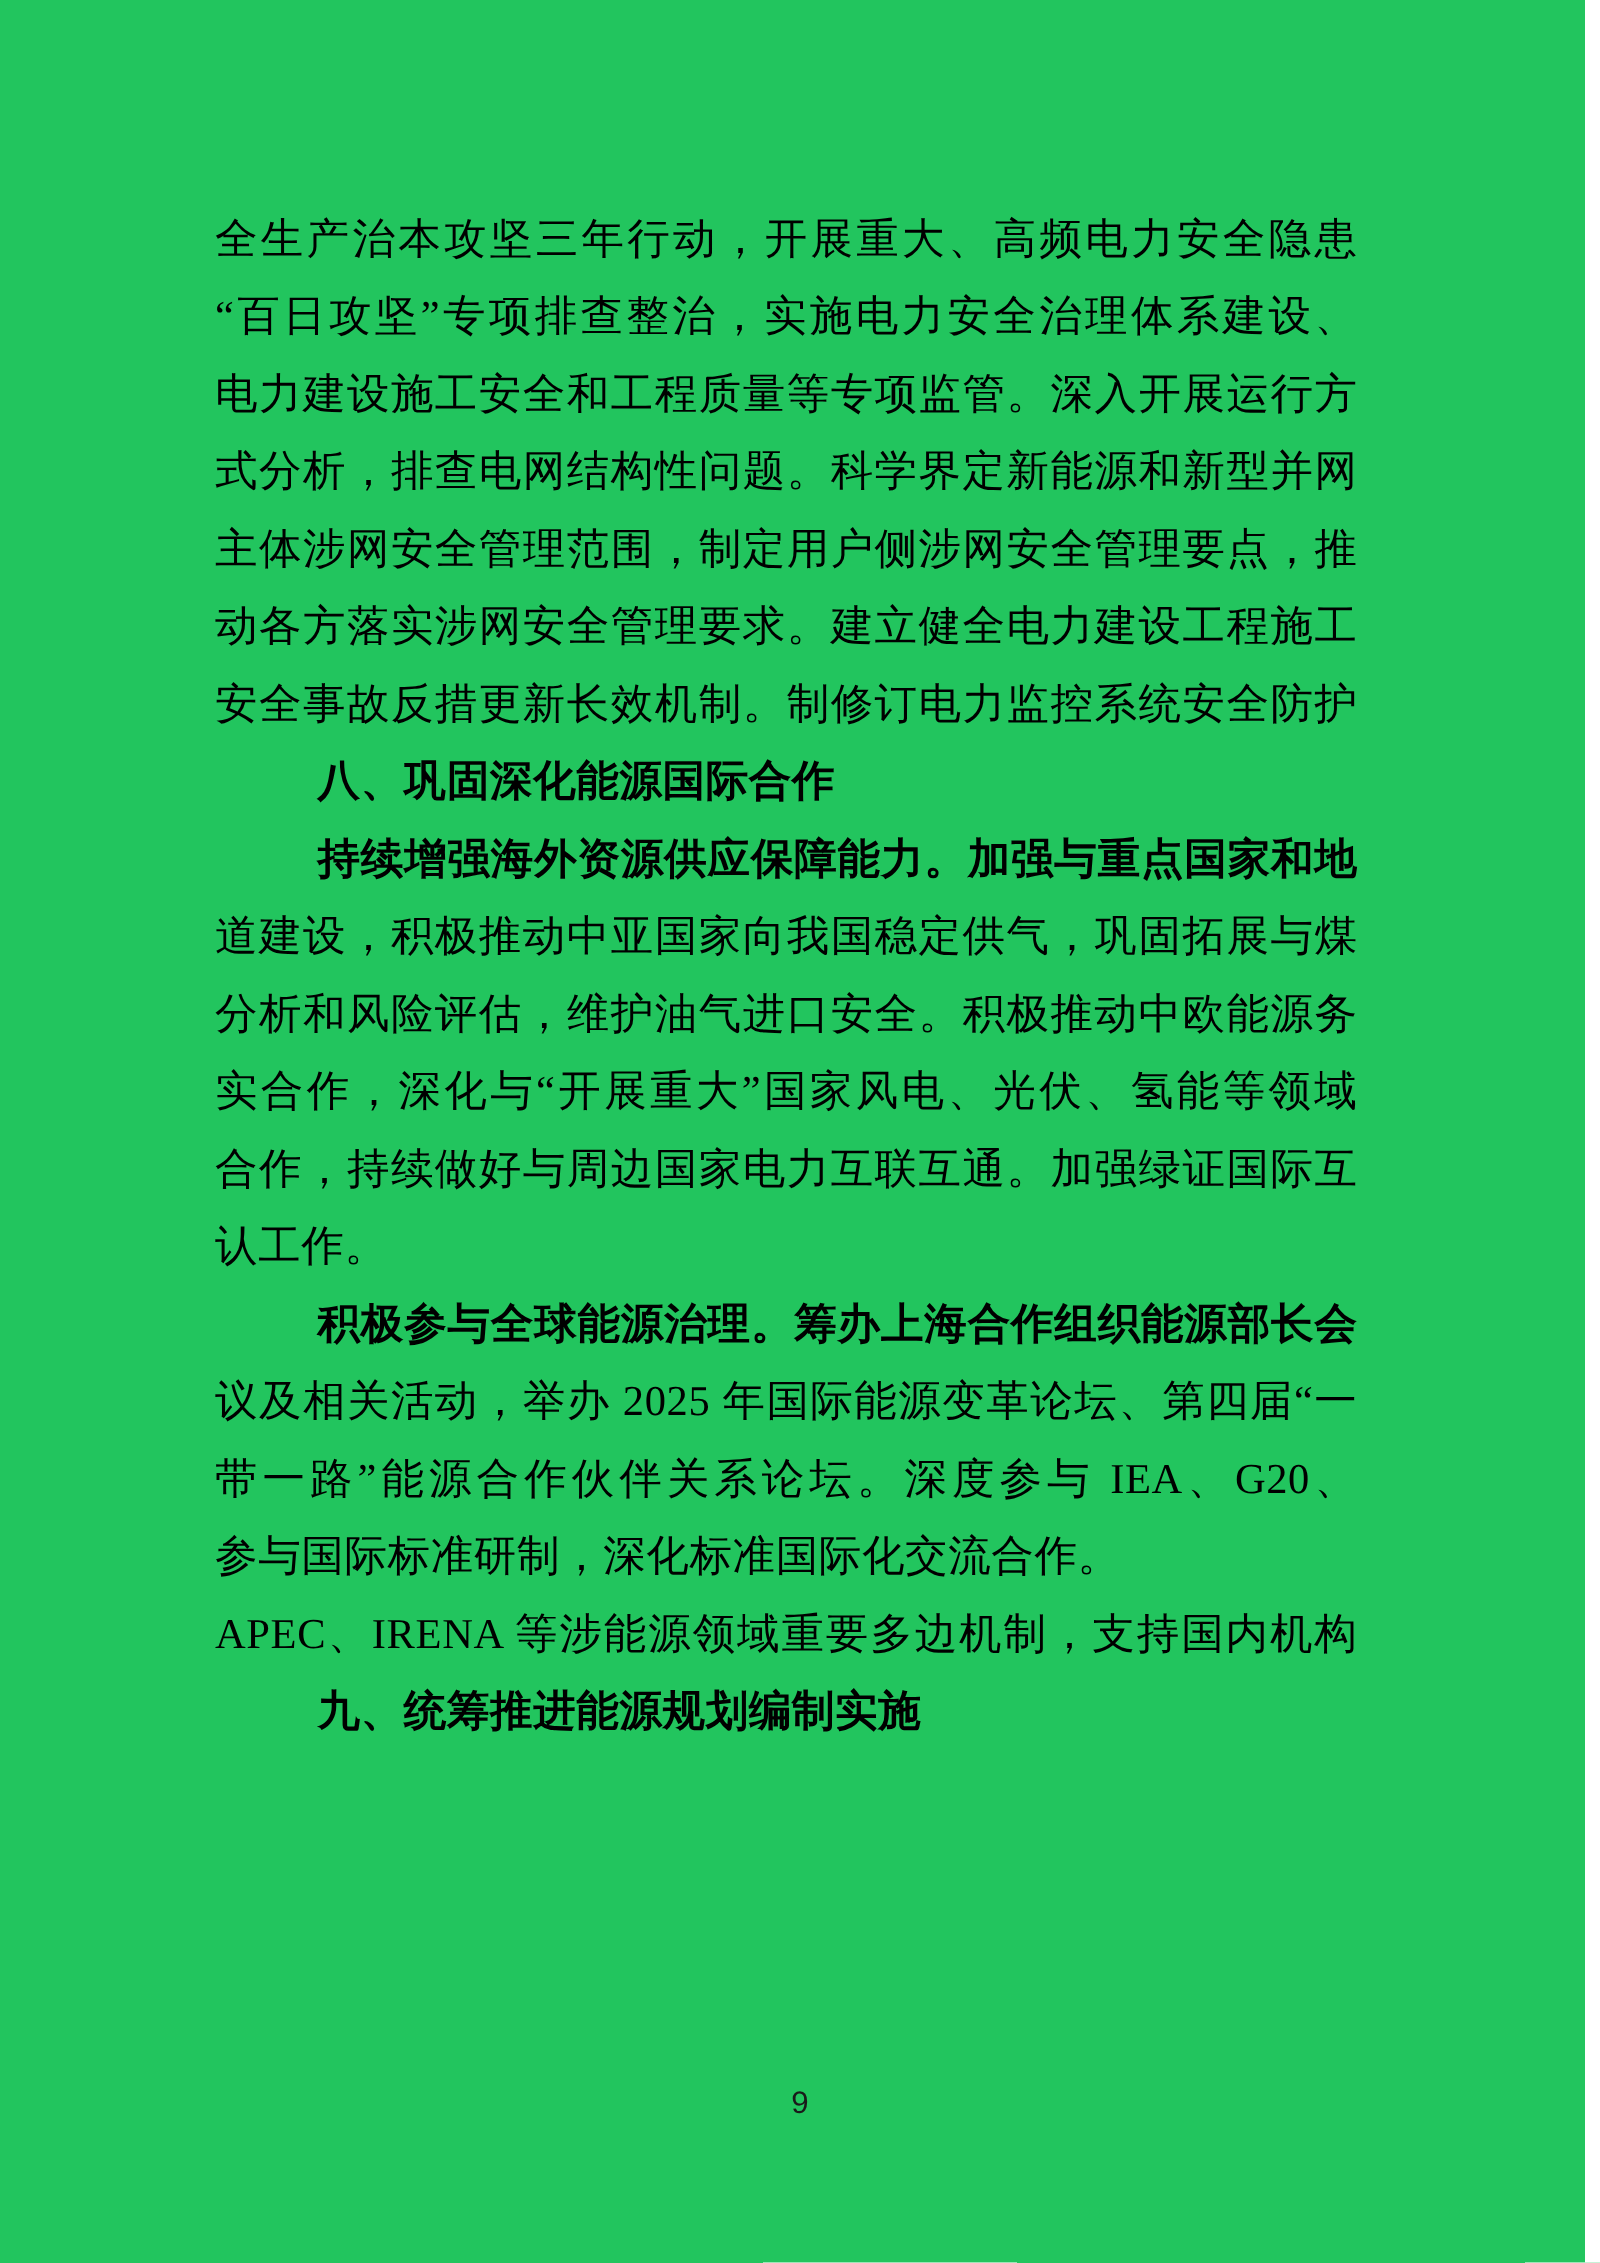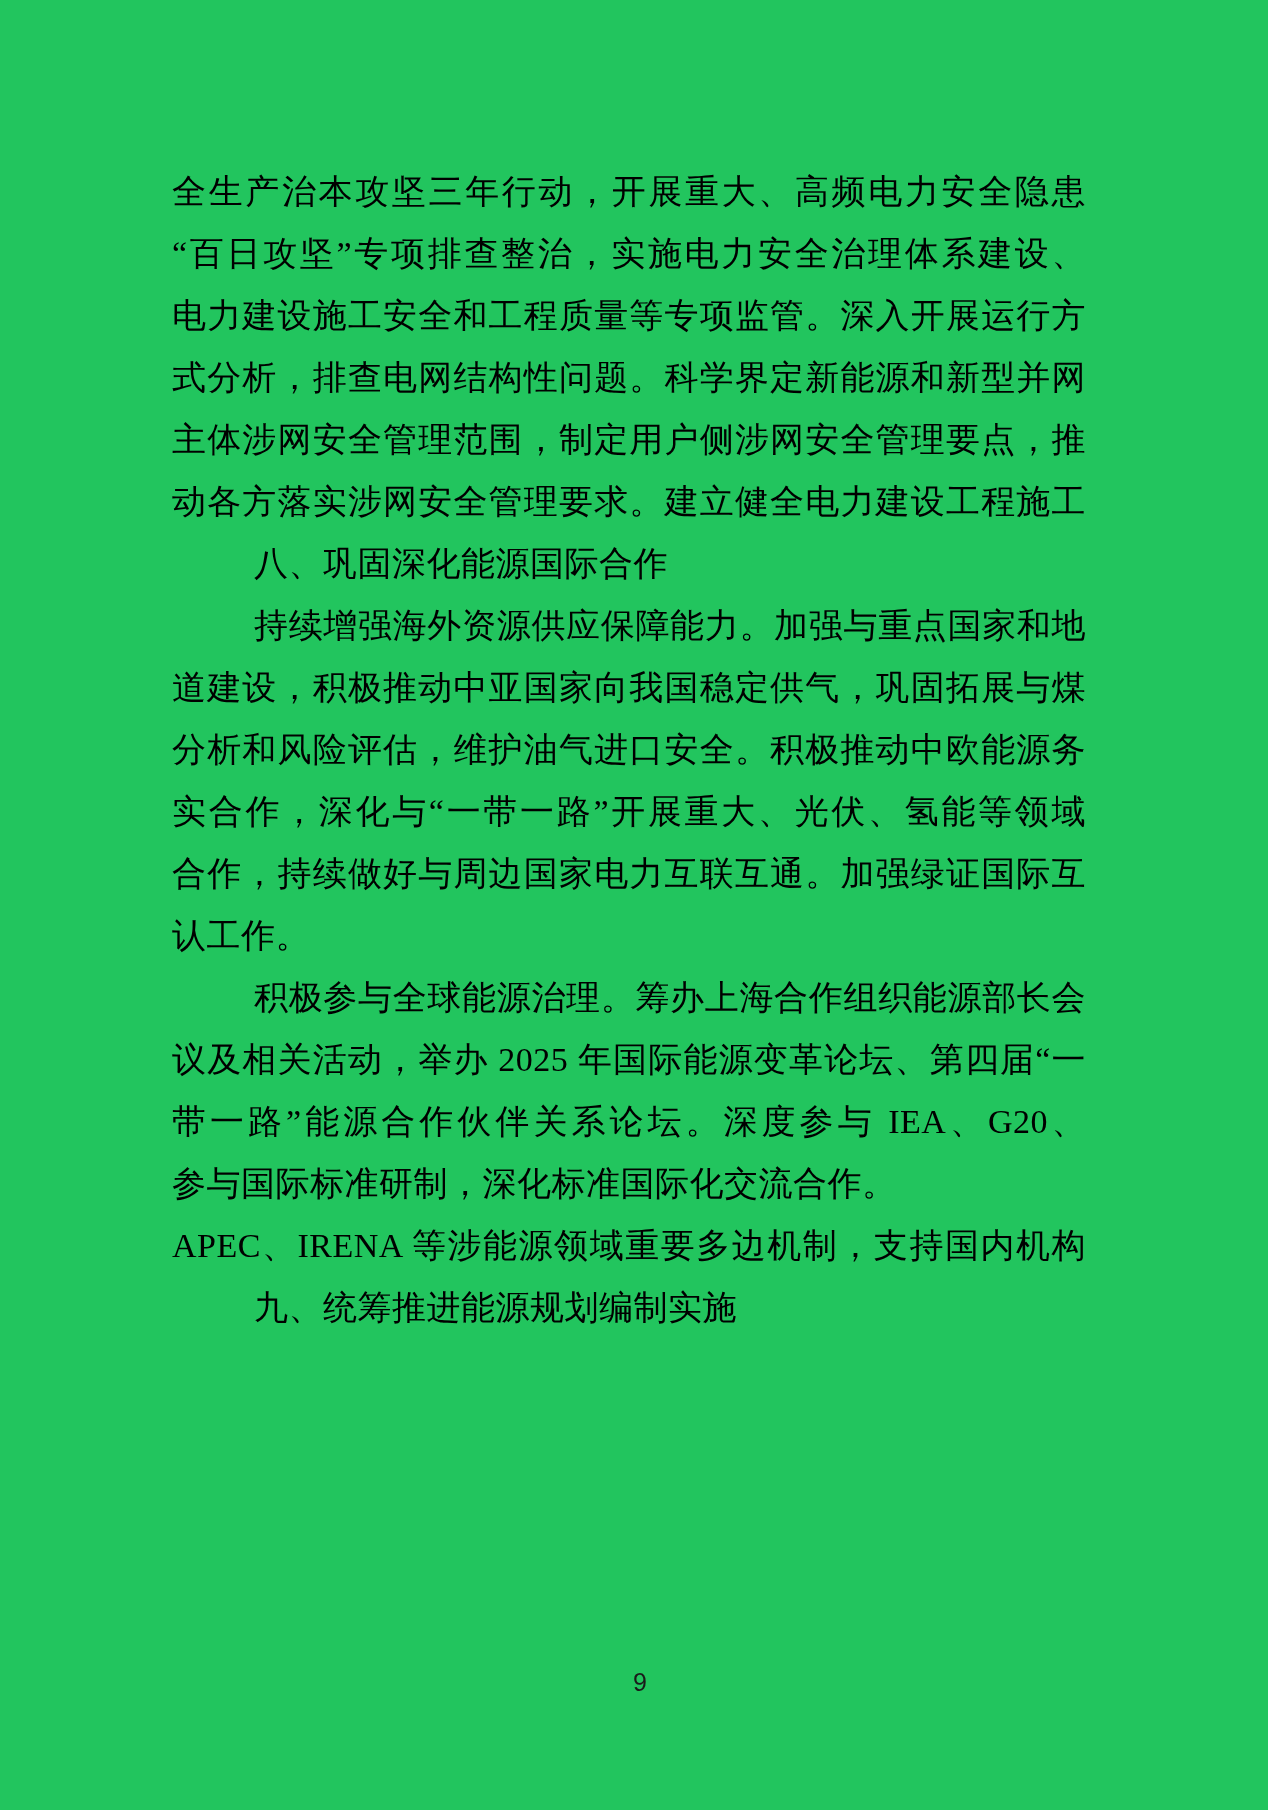--- a/index.html
+++ b/index.html
@@ -30,20 +30,21 @@
     white-space: normal;
     overflow: hidden;
   }
   .just {
     text-align: justify;
     text-align-last: justify;
     text-justify: inter-character;
   }
   .indent {
     text-indent: 82px;
+    font-weight: bold;
   }
   .footer {
     position: absolute;
     top: 1668px;
     left: 0;
     width: 1280px;
     text-align: center;
     font-size: 25px;
     color: #1a1a1a;
     font-family: "Liberation Sans", sans-serif;
@@ -53,25 +54,26 @@
 <body>
 
 <div class="page">
   <div class="doc">
     <div class="line just">全生产治本攻坚三年行动，开展重大、高频电力安全隐患</div>
     <div class="line just">“百日攻坚”专项排查整治，实施电力安全治理体系建设、</div>
     <div class="line just">电力建设施工安全和工程质量等专项监管。深入开展运行方</div>
     <div class="line just">式分析，排查电网结构性问题。科学界定新能源和新型并网</div>
     <div class="line just">主体涉网安全管理范围，制定用户侧涉网安全管理要点，推</div>
     <div class="line just">动各方落实涉网安全管理要求。建立健全电力建设工程施工</div>
+    <div class="line just">安全事故反措更新长效机制。制修订电力监控系统安全防护</div>
     <div class="line indent">八、巩固深化能源国际合作</div>
     <div class="line indent just">持续增强海外资源供应保障能力。加强与重点国家和地</div>
     <div class="line just">道建设，积极推动中亚国家向我国稳定供气，巩固拓展与煤</div>
     <div class="line just">分析和风险评估，维护油气进口安全。积极推动中欧能源务</div>
-    <div class="line just">实合作，深化与“一带一路”开展重大、光伏、氢能等领域</div>
+    <div class="line just">实合作，深化与“开展重大”国家风电、光伏、氢能等领域</div>
     <div class="line just">合作，持续做好与周边国家电力互联互通。加强绿证国际互</div>
     <div class="line">认工作。</div>
     <div class="line indent just">积极参与全球能源治理。筹办上海合作组织能源部长会</div>
     <div class="line just">议及相关活动，举办 2025 年国际能源变革论坛、第四届“一</div>
     <div class="line just">带一路”能源合作伙伴关系论坛。深度参与 IEA、G20、</div>
     <div class="line">参与国际标准研制，深化标准国际化交流合作。</div>
     <div class="line just">APEC、IRENA 等涉能源领域重要多边机制，支持国内机构</div>
     <div class="line indent">九、统筹推进能源规划编制实施</div>
   </div>
 

